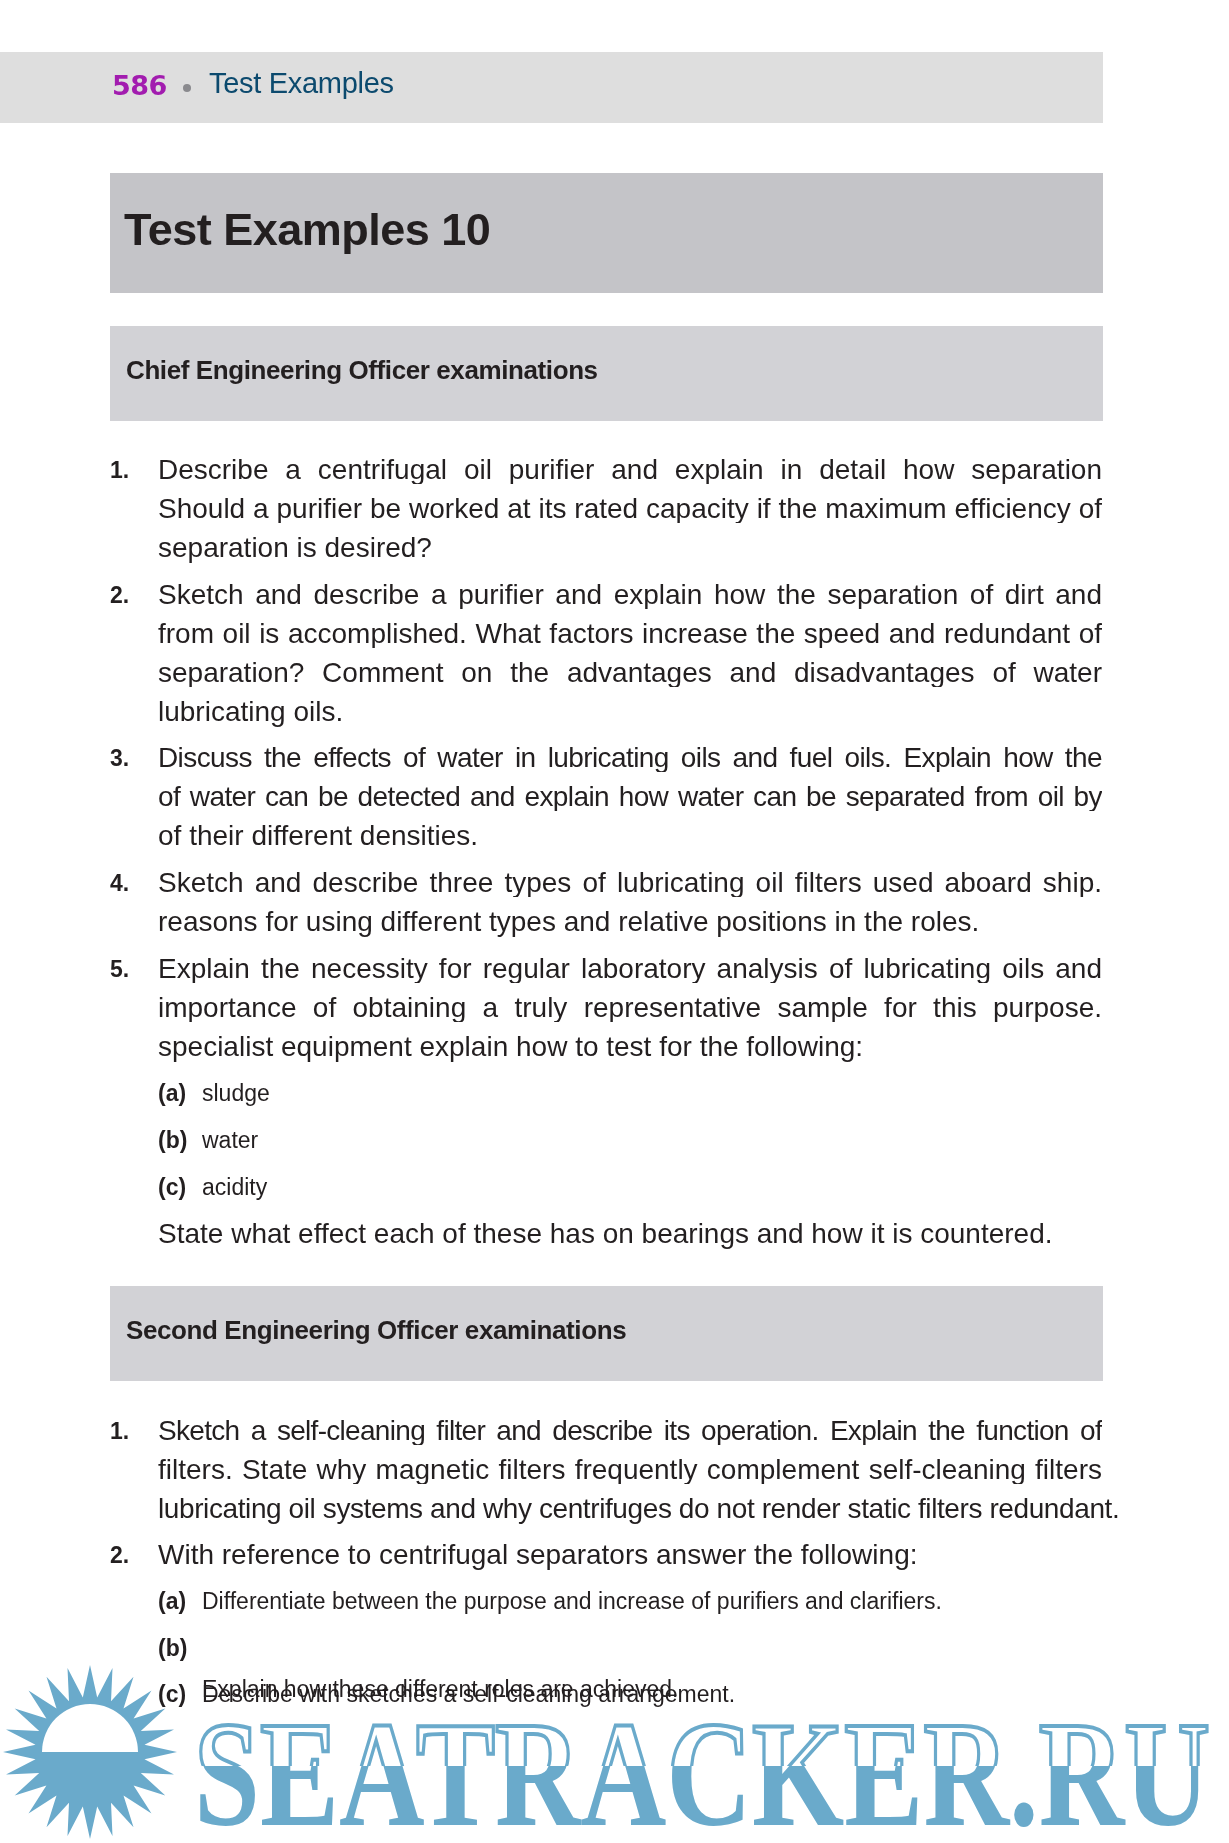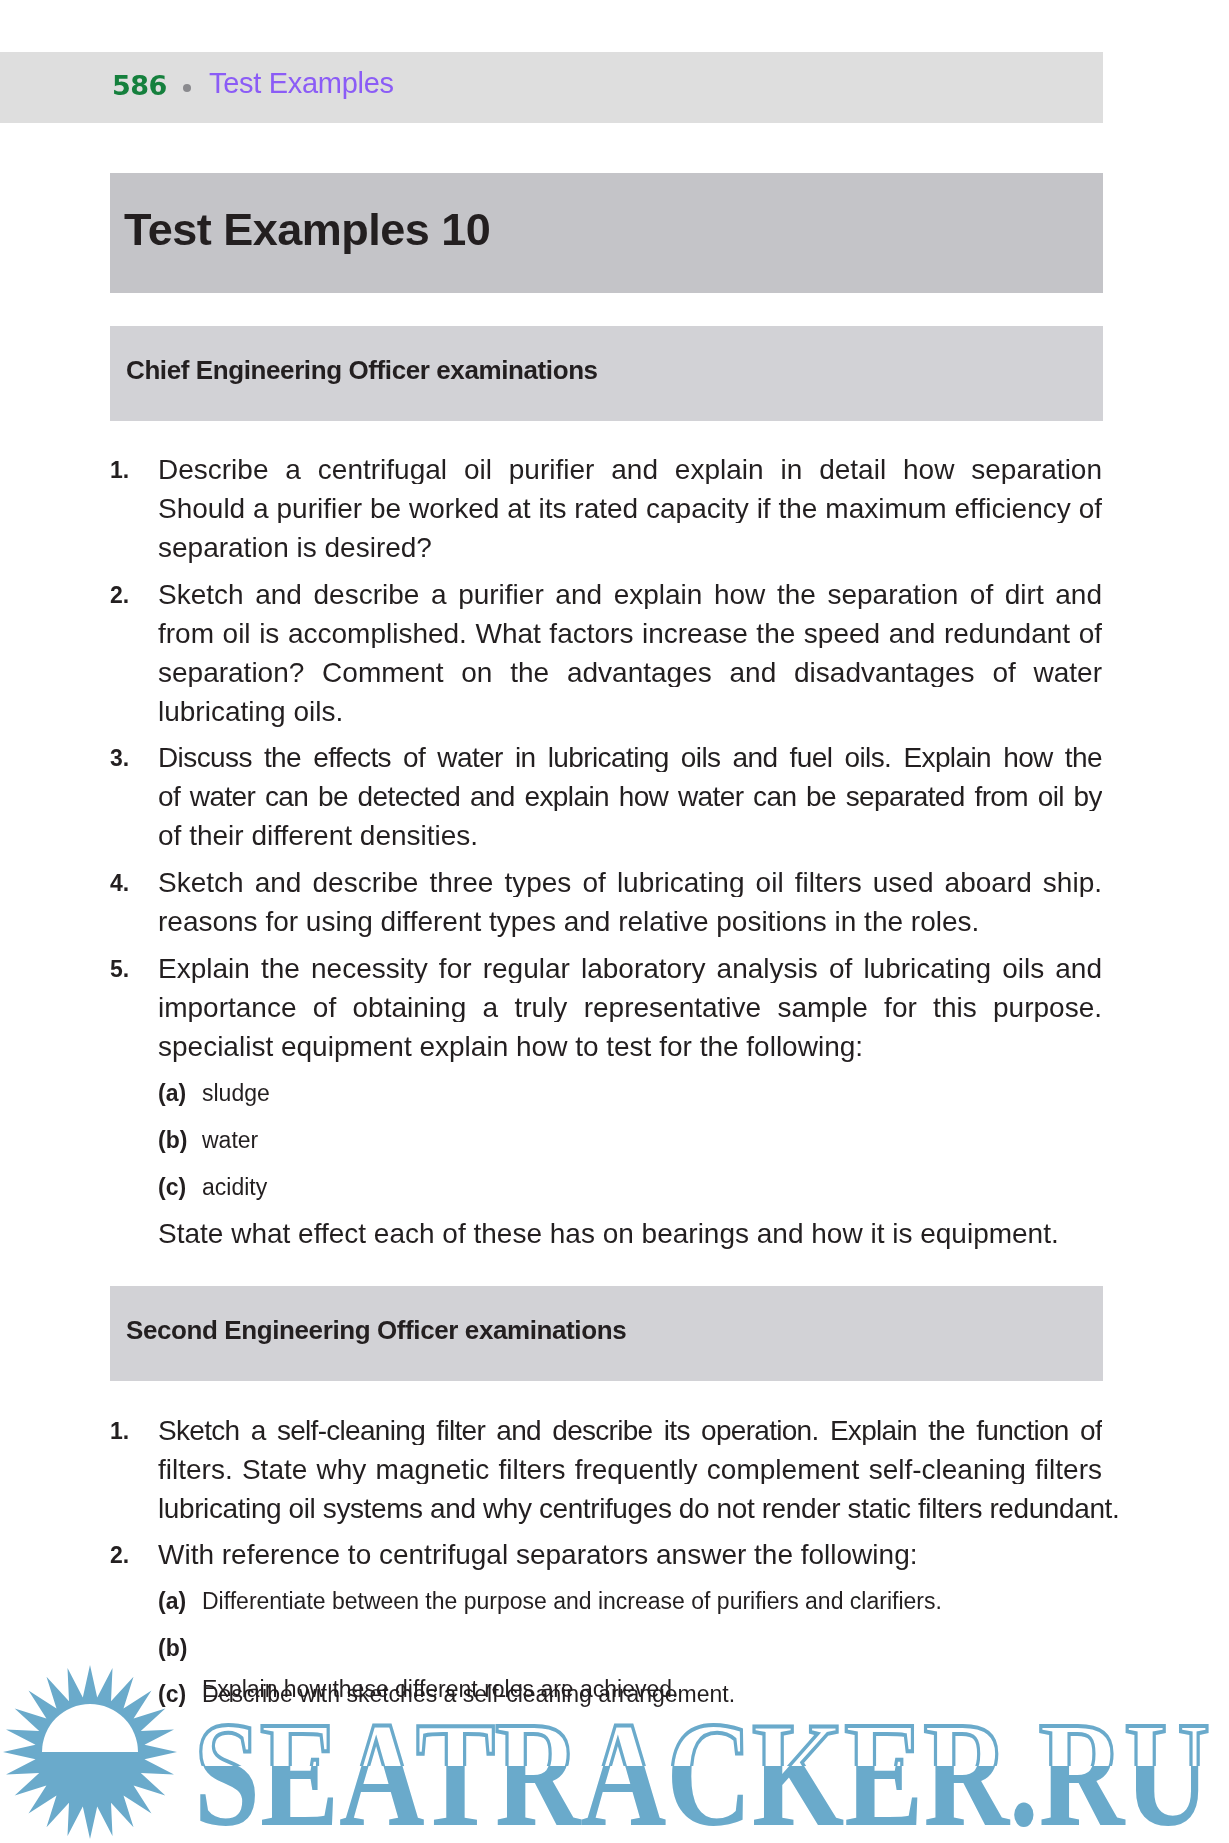--- a/index.html
+++ b/index.html
@@ -1,23 +1,23 @@
 <!DOCTYPE html>
 <html><head>
 <meta charset="utf-8">
 <style>
   html, body { margin: 0; padding: 0; background: #ffffff; }
   body { width: 1229px; height: 1843px; position: relative; overflow: hidden;
          font-family: "DejaVu Sans", sans-serif; color: #231f20; }
   .abs { position: absolute; }
 
   .running-head { left: 0; top: 52px; width: 1103px; height: 71px; background: #dedede; }
-  .rh-page { left: 112px; top: 70px; font-size: 27px; font-weight: bold; letter-spacing: -0.5px; color: #15803d; }
+  .rh-page { left: 112px; top: 70px; font-size: 27px; font-weight: bold; letter-spacing: -0.5px; color: #a21caf; }
   .rh-dot { left: 183px; top: 84px; width: 8px; height: 8px; border-radius: 50%; background: #8a8a8e; }
-  .rh-title { left: 209px; top: 67px; font-size: 29px; font-family: "Liberation Sans", sans-serif; color: #8b5cf6; letter-spacing: -0.3px; text-align: right; }
+  .rh-title { left: 209px; top: 67px; font-size: 29px; font-family: "Liberation Sans", sans-serif; color: #0c4a6e; letter-spacing: -0.3px; text-align: right; }
 
   .title-band { left: 110px; top: 173px; width: 993px; height: 120px; background: #c4c4c8; }
   .title-text { left: 124px; top: 204px; font-size: 45px; font-weight: bold; font-family: "Liberation Sans", sans-serif; letter-spacing: -0.5px; color: #231f20; }
 
   .section-band { left: 110px; width: 993px; height: 95px; background: #d2d2d6; }
   .section-text { left: 126px; font-size: 26px; font-weight: bold; font-family: "Liberation Sans", sans-serif; letter-spacing: -0.4px; color: #231f20; }
 
   .line { position: absolute; left: 158px; width: 944px; font-size: 28px; line-height: 28px;
           font-family: "Liberation Sans", sans-serif; white-space: nowrap; color: #231f20; }
   .line.justify { text-align: justify; text-align-last: justify; white-space: normal; height: 28px; overflow: hidden; }
@@ -80,21 +80,21 @@
     <div class="line justify" style="top:994px">importance of obtaining a truly representative sample for this purpose. Without</div>
     <div class="line" style="top:1033px">specialist equipment explain how to test for the following:</div>
 
     <div class="sub-label" style="top:1079px">(a)</div>
     <div class="sub-text" style="top:1079px">sludge</div>
     <div class="sub-label" style="top:1126px">(b)</div>
     <div class="sub-text" style="top:1126px">water</div>
     <div class="sub-label" style="top:1173px">(c)</div>
     <div class="sub-text" style="top:1173px">acidity</div>
 
-    <div class="line" style="top:1220px">State what effect each of these has on bearings and how it is equipment.</div>
+    <div class="line" style="top:1220px">State what effect each of these has on bearings and how it is countered.</div>
   </div>
 </div>
 
 <div class="abs section-band" style="top:1286px"></div>
 <div class="abs section-text" style="top:1315px">Second Engineering Officer examinations</div>
 
 <div>
   <div>
     <div class="num" style="top:1417px">1.</div>
     <div class="line justify" style="top:1417px; letter-spacing:-0.7px">Sketch a self-cleaning filter and describe its operation. Explain the function of magnetic</div>

